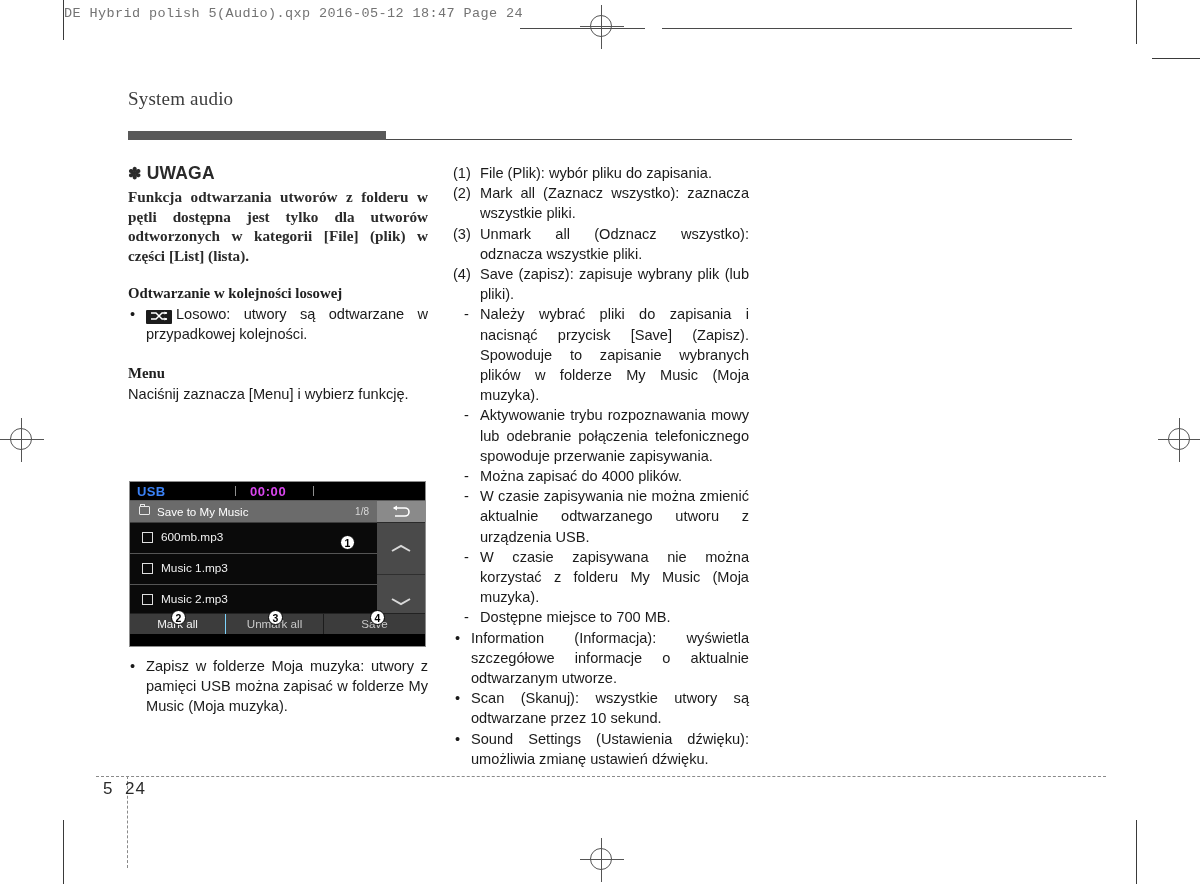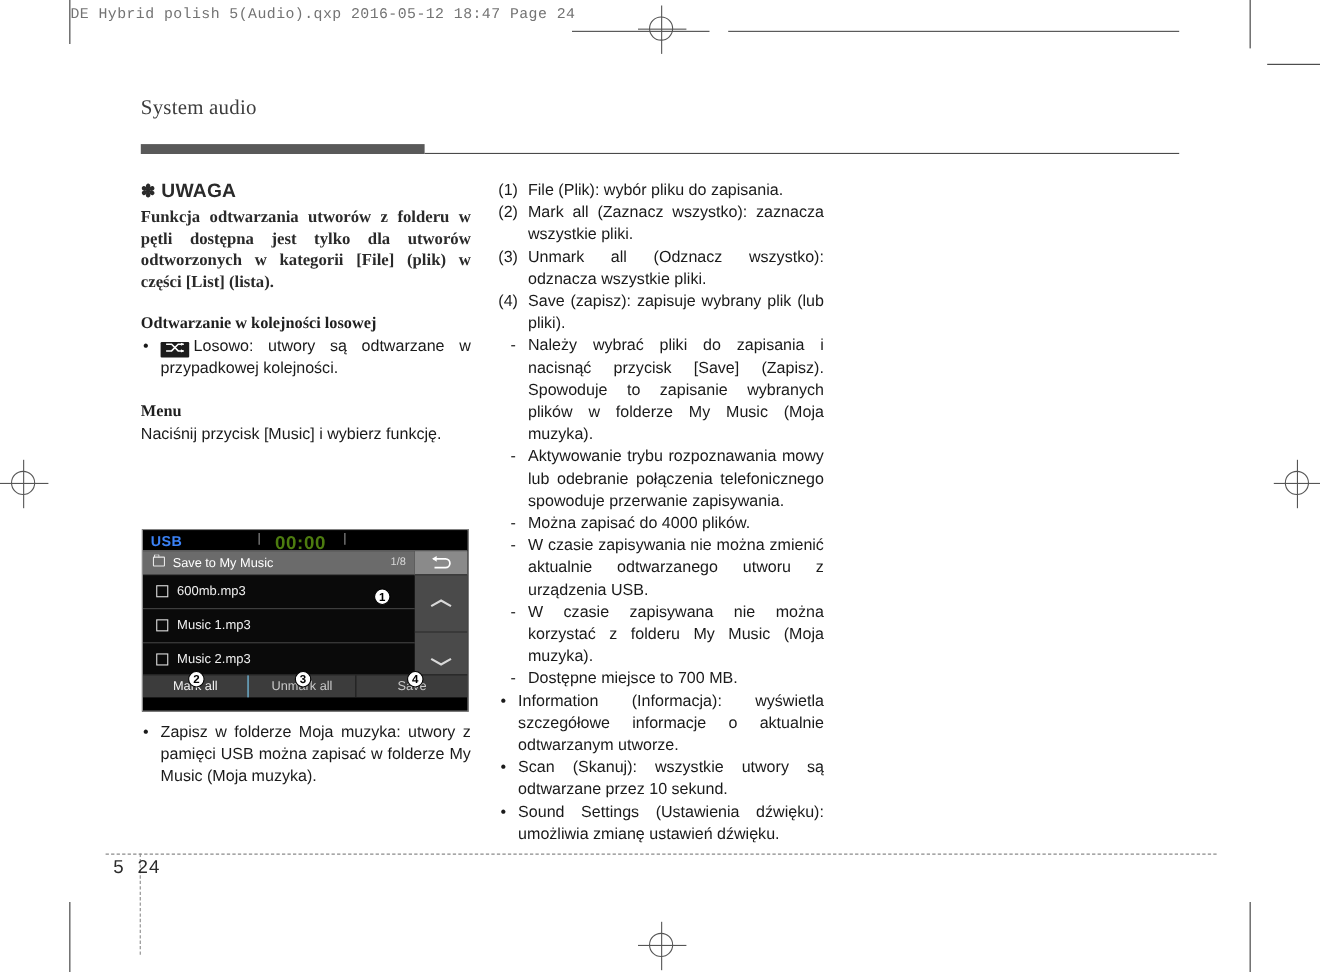--- a/index.html
+++ b/index.html
@@ -225,21 +225,21 @@
     position: absolute;
     left: 7px; top: 2px;
     font-size: 13px;
     font-weight: bold;
     letter-spacing: 0.4px;
     color: #3b82f6;
   }
   .dev-statusbar .sep1 { position: absolute; left: 104px; top: 2px; color: #9a9a9a; }
   .dev-statusbar .time {
     position: absolute; left: 120px; top: 2px;
-    font-size: 17px; font-weight: bold; letter-spacing: 0.6px; color: #4d7c0f;
+    font-size: 13px; font-weight: bold; letter-spacing: 0.6px; color: #d946ef;
   }
   .dev-statusbar .sep2 { position: absolute; left: 182px; top: 2px; color: #9a9a9a; }
 
   .dev-main {
     position: relative;
     height: 112px;
   }
   .dev-list {
     position: absolute;
     left: 0; top: 0;
@@ -441,21 +441,21 @@
           <path d="M1 2 L6 2 L12 8 L17 8" stroke="#fff" stroke-width="1.4" fill="none"></path>
           <path d="M1 8 L6 8 L12 2 L17 2" stroke="#fff" stroke-width="1.4" fill="none"></path>
           <path d="M14.5 0.6 L17.4 2 L14.5 3.4 Z" fill="#fff"></path>
           <path d="M14.5 6.6 L17.4 8 L14.5 9.4 Z" fill="#fff"></path>
         </svg>
       </span><span>Losowo: utwory są odtwarzane w przypadkowej kolejności.</span>
     </li>
   </ul>
 
   <div class="sub-head tight">Menu</div>
-  <p class="body">Naciśnij przycisk [Music] i wybierz funkcję.</p>
+  <p class="body">Naciśnij zaznacza [Menu] i wybierz funkcję.</p>
 </div>
 
 <div class="device">
 
   <div class="dev-statusbar">
     <span class="src">USB</span>
     <span class="sep1">|</span>
     <span class="time">00:00</span>
     <span class="sep2">|</span>
   </div>

